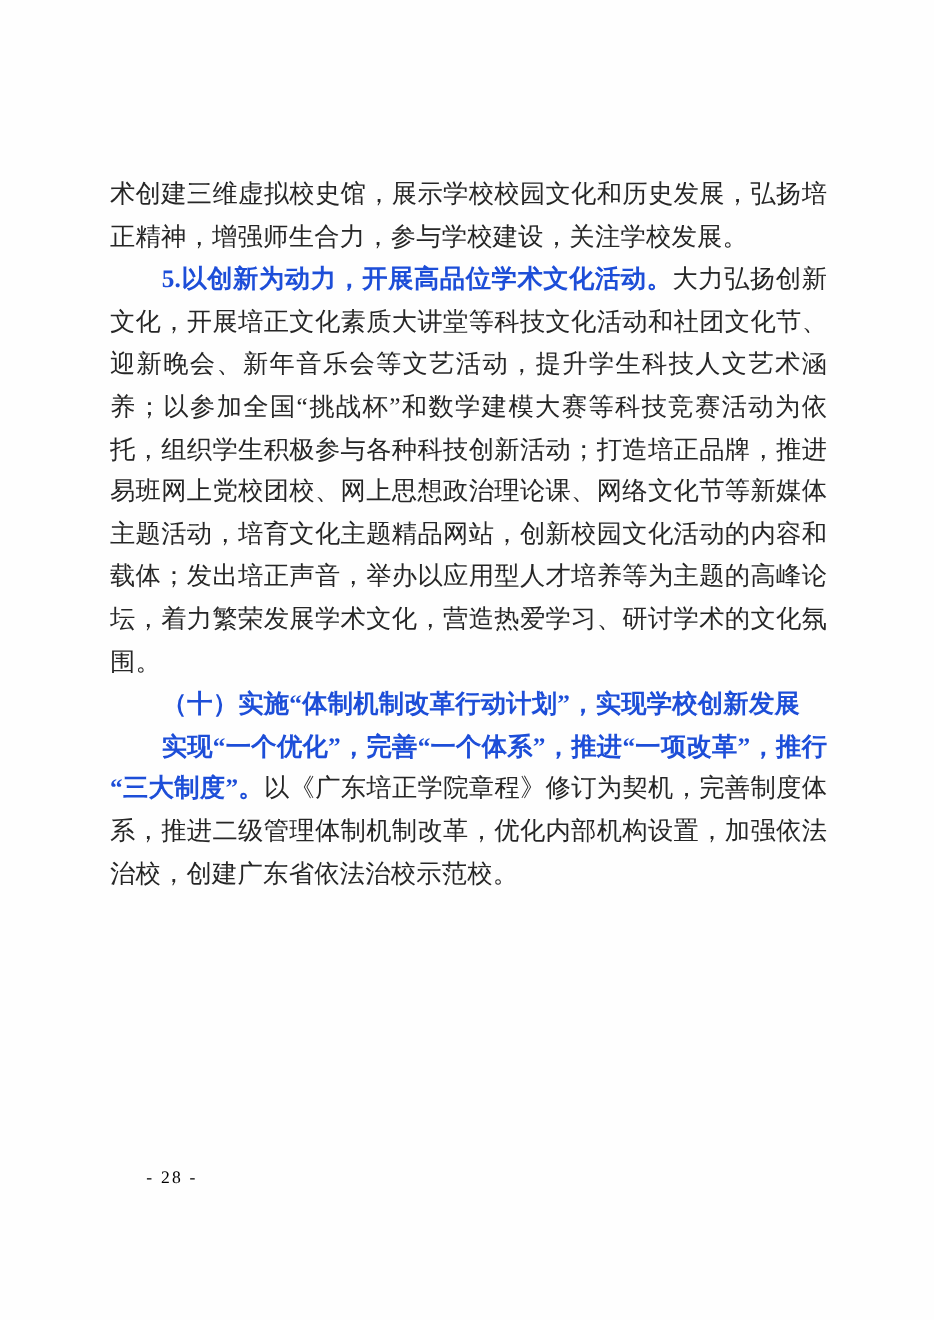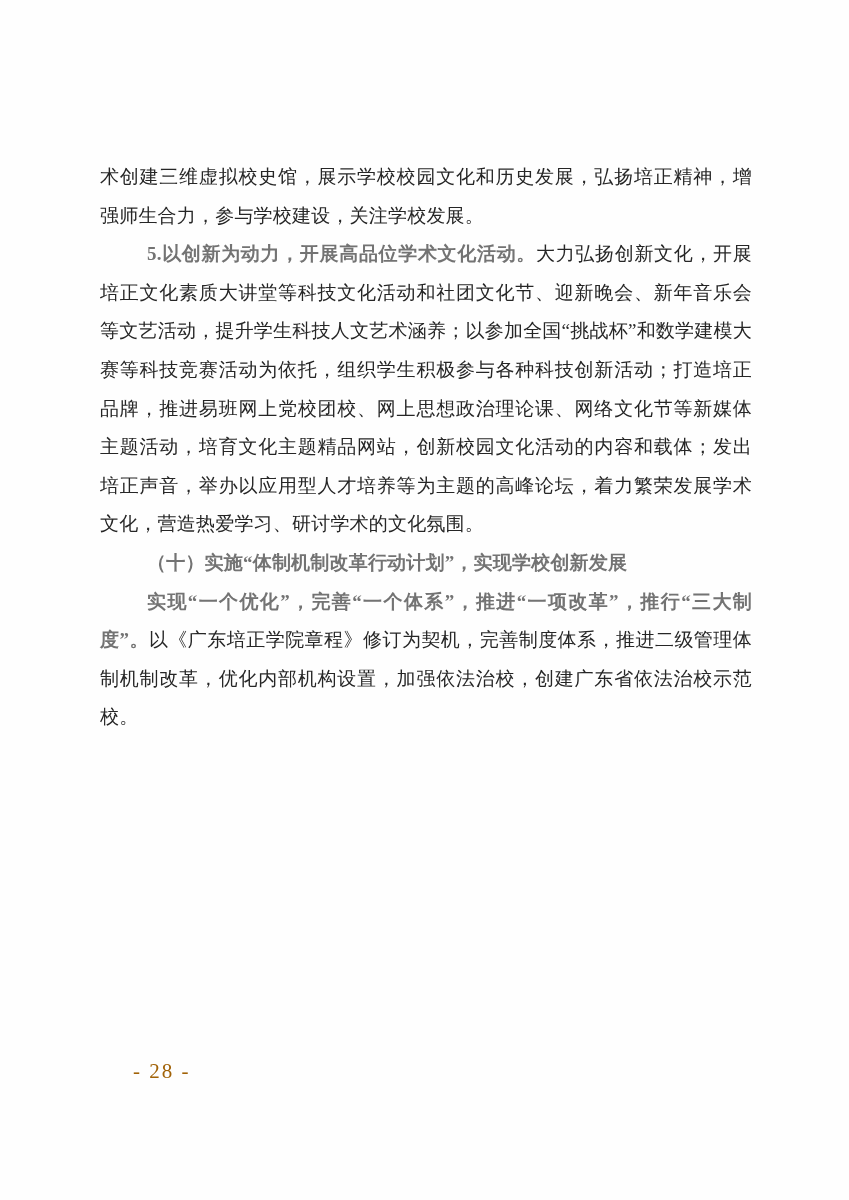--- a/index.html
+++ b/index.html
@@ -13,49 +13,49 @@
     height: 1200px;
     background: #fefefe;
     overflow: hidden;
     font-family: "Liberation Serif", "DejaVu Serif", serif;
   }
   .text-block {
     position: absolute;
     left: 100px;
     top: 158px;
     width: 652px;
-    font-size: 19px;
+    font-size: 23px;
     line-height: 38.6px;
     color: #262626;
     text-align: justify;
     letter-spacing: 0.2px;
   }
   .para {
     margin: 0;
     padding: 0;
     text-indent: 47px;
   }
   .para.continuation {
     text-indent: 0;
   }
   .lead {
     font-weight: 700;
-    color: #737373;
+    color: #1d4ed8;
   }
   .para.heading {
     font-weight: 700;
     color: #111111;
   }
   .page-number {
     position: absolute;
     left: 133px;
     top: 1056px;
-    font-size: 21px;
+    font-size: 16px;
     line-height: 30px;
-    color: #a16207;
+    color: #000000;
     letter-spacing: 2px;
     font-family: "Liberation Serif", "DejaVu Serif", serif;
   }
 </style>
 </head>
 <body>
 
 <div class="page">
 
   <div class="text-block">

